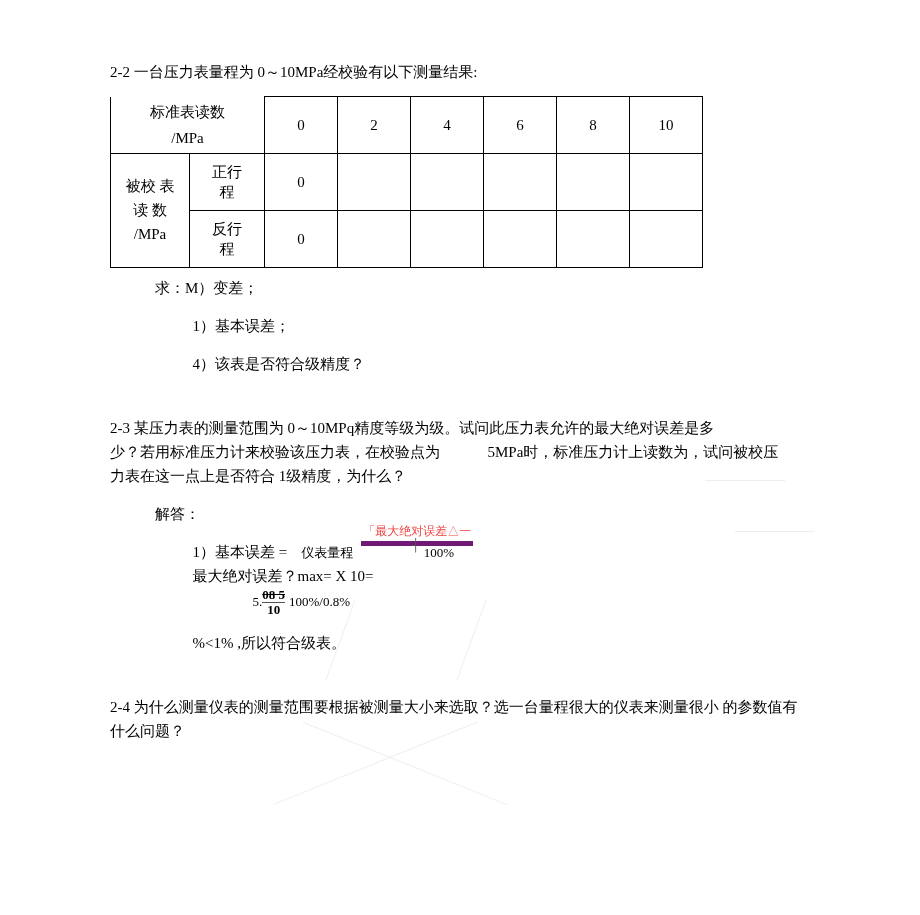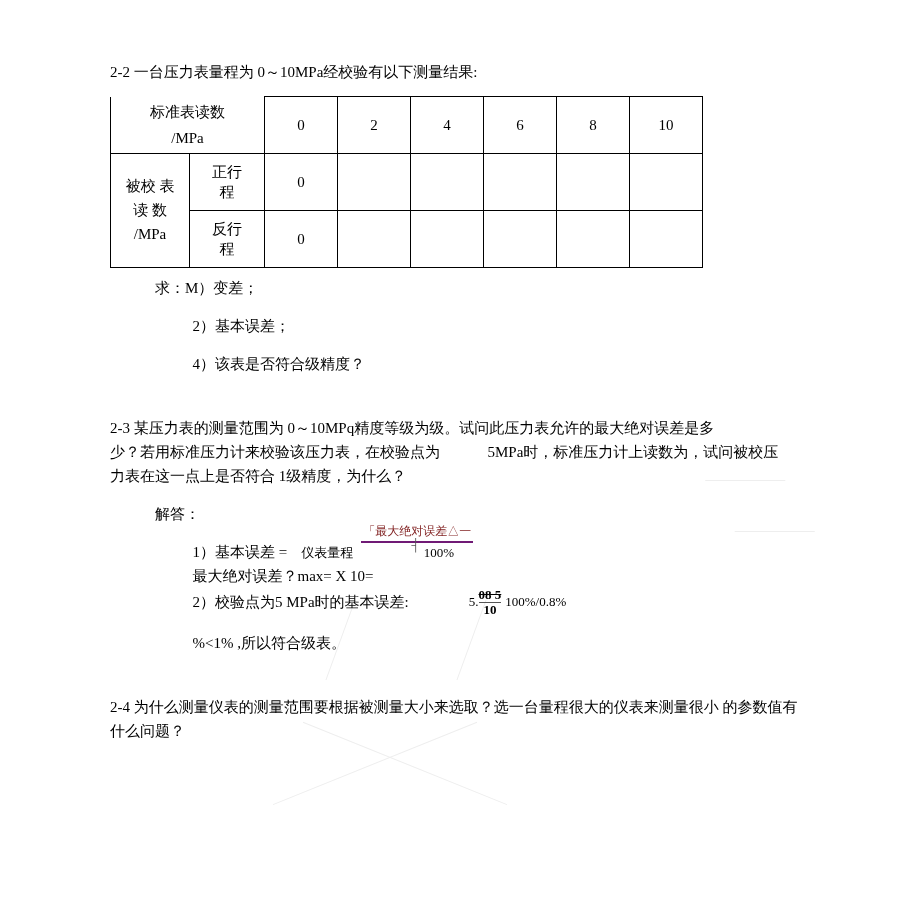--- a/index.html
+++ b/index.html
@@ -58,22 +58,22 @@
   .spacer { height: 26px; }
   .formula-line {
     padding-left: 5.5em;
     display: flex;
     align-items: baseline;
     gap: 4px;
   }
   .small { font-size: 13px; }
   .frac-top {
     display: inline-block;
-    border-bottom: 2px solid #701a75;
-    color: #7f1d1d;
+    border-bottom: 5px solid #701a75;
+    color: #ef4444;
     padding: 0 2px;
     font-size: 12px;
     position: relative;
     top: -8px;
   }
   .arrow-left {
     font-size: 12px;
     color: #555;
     position: relative;
     top: -8px;
@@ -180,21 +180,21 @@
     <td rowspan="2" class="col-data"></td>
     <td rowspan="2" class="col-data"></td>
   </tr>
   <tr>
     <td class="col-sub row-bot">程</td>
   </tr>
 </tbody>
   </table>
 
 <div class="indent1">求：M）变差；</div>
-<div class="para indent2">2）基本误差；</div>
+<div class="para indent2">1）基本误差；</div>
 <div class="para indent2">4）该表是否符合级精度？</div>
 
 <div class="spacer"></div>
 
 <div>2-3 某压力表的测量范围为 0～10MPq精度等级为级。试问此压力表允许的最大绝对误差是多</div>
 <div>
   <span>少？若用标准压力计来校验该压力表，在校验点为</span>
   <span style="display:inline-block;width:40px;"></span>
   <span>5MPa时，标准压力计上读数为，试问被校压</span>
 </div>
@@ -212,21 +212,20 @@
   <span style="width:50px;"></span>
   <span class="arrow-left">┤</span>
   <span class="small">100%</span>
 </div>
 
 <div class="indent2">
   <span>最大绝对误差？max= X 10=</span>
 </div>
 
 <div class="indent2" style="display:flex;align-items:center;gap:0;">
-  <span>2）校验点为5 MPa时的基本误差:</span>
   <span style="width:60px;"></span>
   <span class="small">5.</span>
   <span class="frac-block">
     <span class="num"><span class="strike">08 5</span></span>
     <span class="den">10</span>
   </span>
   <span style="width:4px;"></span>
   <span class="small">100%/0.8%</span>
 </div>
 

